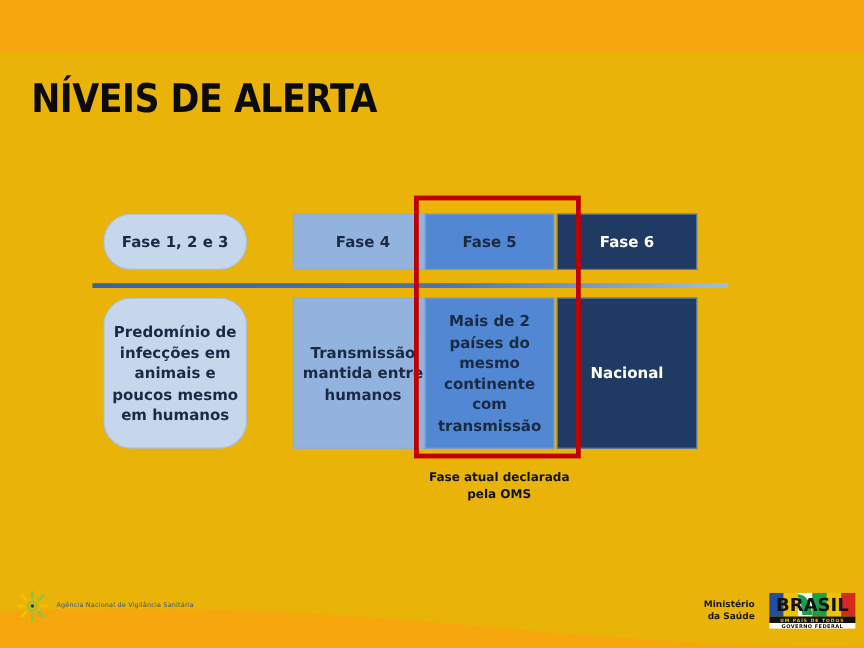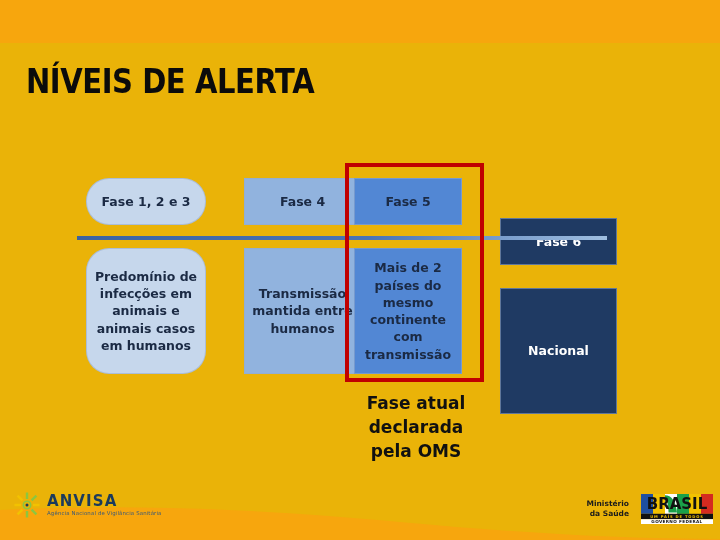--- a/index.html
+++ b/index.html
@@ -84,21 +84,21 @@
     border: 1px solid rgba(150,170,200,0.55);
     text-align: center;
     padding: 2px 6px;
     white-space: pre-line;
   }
 
   
   .col1 { left: 86px;  width: 120px; border-radius: 23px; }
   .col2 { left: 220px; width: 117px; margin-left: 24px; }
   .col3 { left: 354px; width: 108px; }
-  .col4 { left: 500px; width: 117px; margin-top: 40px; }
+  .col4 { left: 464px; width: 117px; }
 
   
   .tone1 { background: #C6D7EC; }
   .tone2 { background: #91B3DE; }
   .tone3 { background: #5287D4; }
   .tone4 { background: #1F3A63; color: #ffffff; }
 
   
   #divider {
     position: absolute;
@@ -115,21 +115,21 @@
     border: 4px solid #C00000;
     background: transparent;
   }
 
   
   #caption {
     position: absolute;
     left: 330px; top: 392px;
     width: 172px;
     font-family: "DejaVu Sans", sans-serif;
-    font-size: 17px;
+    font-size: 10px;
     font-weight: bold;
     line-height: 1.4;
     color: #111111;
     text-align: center;
     white-space: pre-line;
   }
 
   
   #bottom-wave {
     position: absolute;
@@ -196,21 +196,21 @@
     <div class="phase-head col1 tone1">Fase 1, 2 e 3</div>
     <div class="phase-head col2 tone2">Fase 4</div>
     <div class="phase-head col3 tone3">Fase 5</div>
     <div class="phase-head col4 tone4">Fase 6</div>
 
     <div id="divider"></div>
 
     <div class="phase-body col1 tone1">Predomínio de
 infecções em
 animais e
-animais casos
+poucos mesmo
 em humanos</div>
     <div class="phase-body col2 tone2">Transmissão
 mantida entre
 humanos</div>
     <div class="phase-body col3 tone3">Mais de 2
 países do
 mesmo
 continente
 com
 transmissão</div>
@@ -235,21 +235,20 @@
         <line x1="19" y1="13" x2="25.5" y2="13" stroke="#F2C200"></line>
         <line x1="3.6" y1="3.6" x2="8.4" y2="8.4" stroke="#F2C200"></line>
         <line x1="17.6" y1="17.6" x2="22.4" y2="22.4" stroke="#8CC63F"></line>
         <line x1="22.4" y1="3.6" x2="17.6" y2="8.4" stroke="#8CC63F"></line>
         <line x1="8.4" y1="17.6" x2="3.6" y2="22.4" stroke="#F2C200"></line>
       </g>
       <circle cx="13" cy="13" r="3.7" fill="none" stroke="#8CC63F" stroke-width="1.6"></circle>
       <circle cx="13" cy="13" r="1.5" fill="#1b3a5c"></circle>
     </svg>
     <div id="anvisa-words">
-      <div id="anvisa-name">ANVISA</div>
       <div id="anvisa-tagline">Agência Nacional de Vigilância Sanitária</div>
     </div>
   </div>
 
   <div id="gov-block">
     <div id="ministry">Ministério
 da Saúde</div>
 
     <svg id="brasil-mark" viewBox="0 0 120 50">
 

